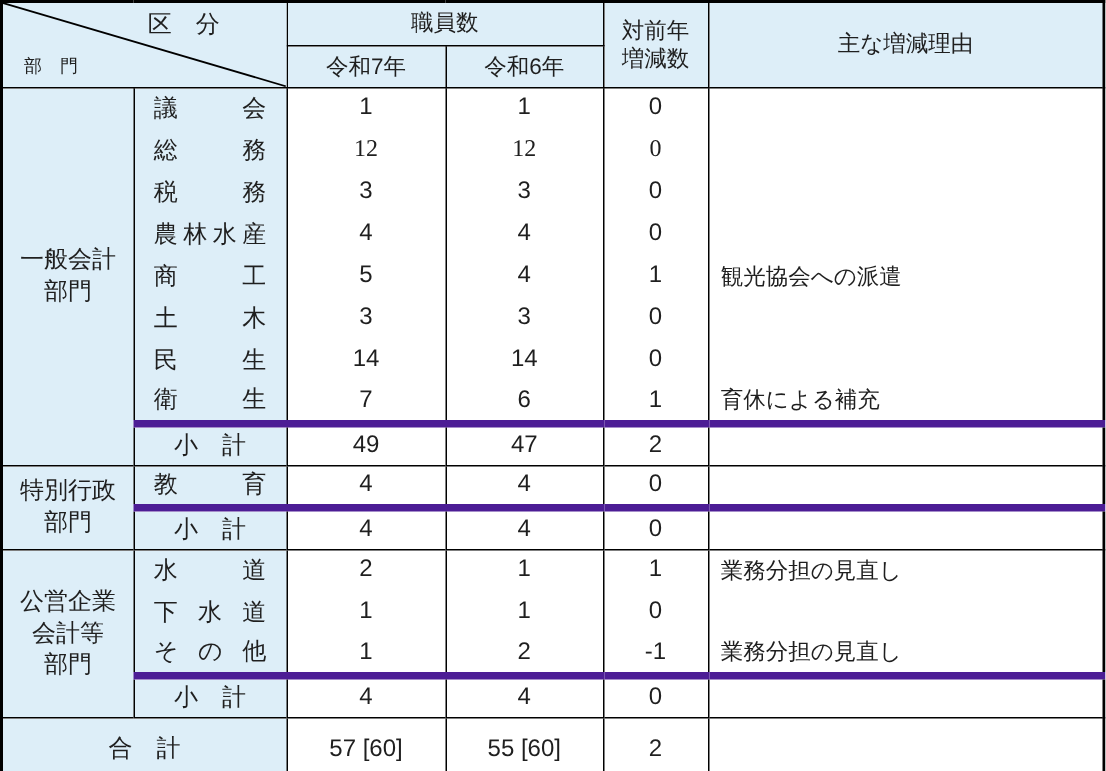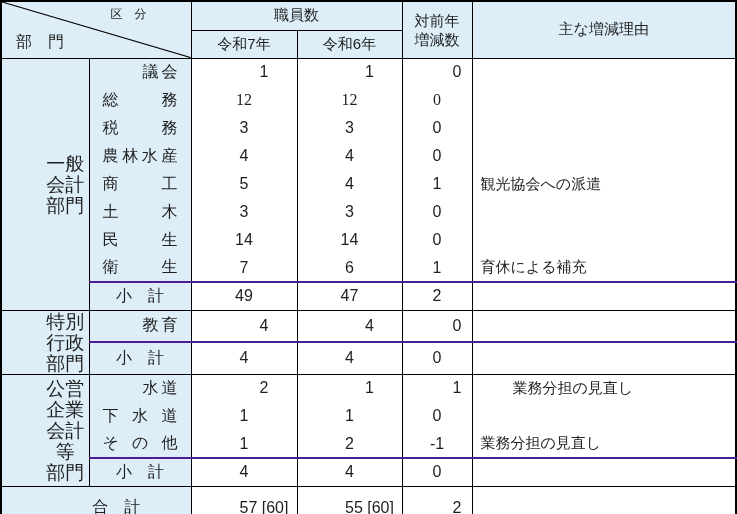--- a/index.html
+++ b/index.html
@@ -41,42 +41,42 @@
   }
   th.corner svg {
     position: absolute;
     left: 0; top: 0;
     width: 100%; height: 100%;
   }
   .corner-tr {
     position: absolute;
     top: 4px;
     right: 44px;
-    font-size: 12px;
+    font-size: 16px;
   }
   .corner-bl {
     position: absolute;
     bottom: 5px;
     left: 14px;
-    font-size: 16px;
+    font-size: 12px;
   }
   tbody td {
     border-left: 1px solid #000000;
     border-right: 1px solid #000000;
     border-top: 0;
     border-bottom: 0;
     font-size: 16px;
     vertical-align: middle;
   }
-  tr.sep td { border-top: 2px solid #4c1d95; }
-  tr.groupstart td { border-top: 1px solid #000000; padding-left: 40px; }
+  tr.sep td { border-top: 5px solid #4c1d95; }
+  tr.groupstart td { border-top: 1px solid #000000; }
   td.dept {
     background: #ddeef8;
     text-align: center;
-    font-size: 19px;
+    font-size: 16px;
     line-height: 21px;
     white-space: normal;
   }
   td.cat { background: #ddeef8; }
   .jlabel {
     width: 100%;
     box-sizing: border-box;
     padding: 0 13px;
     text-align: justify;
     text-align-last: justify;

